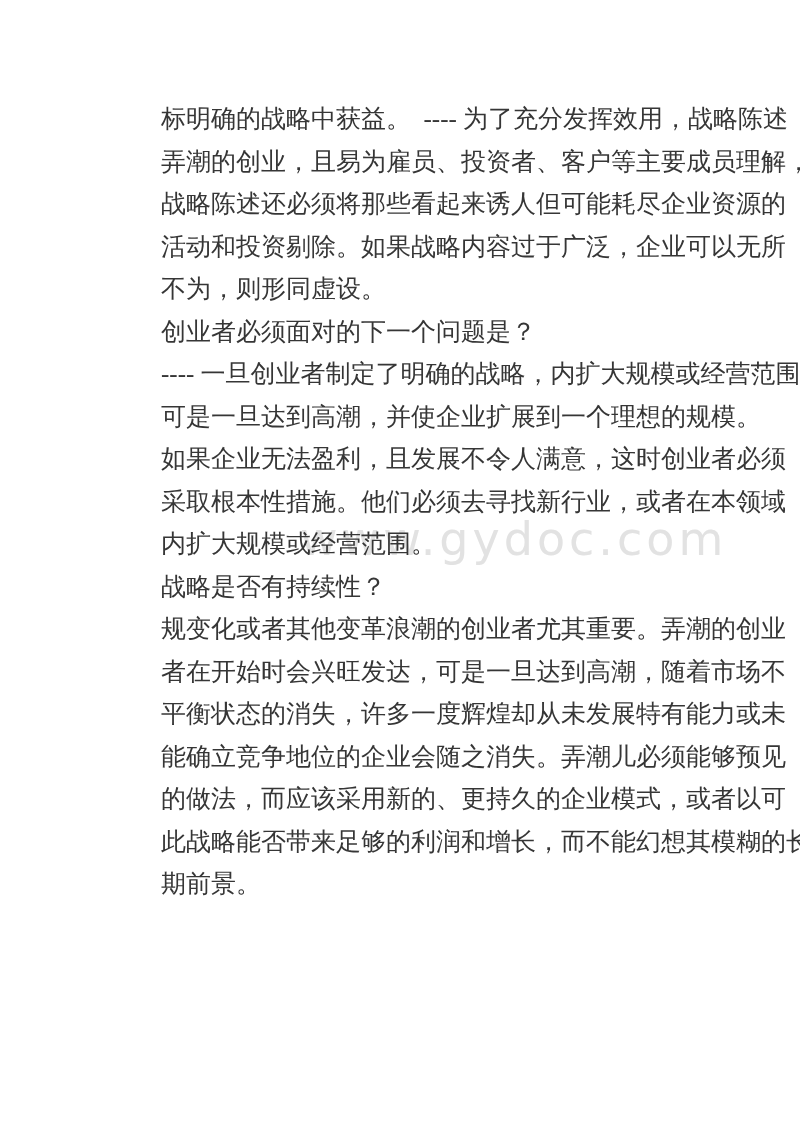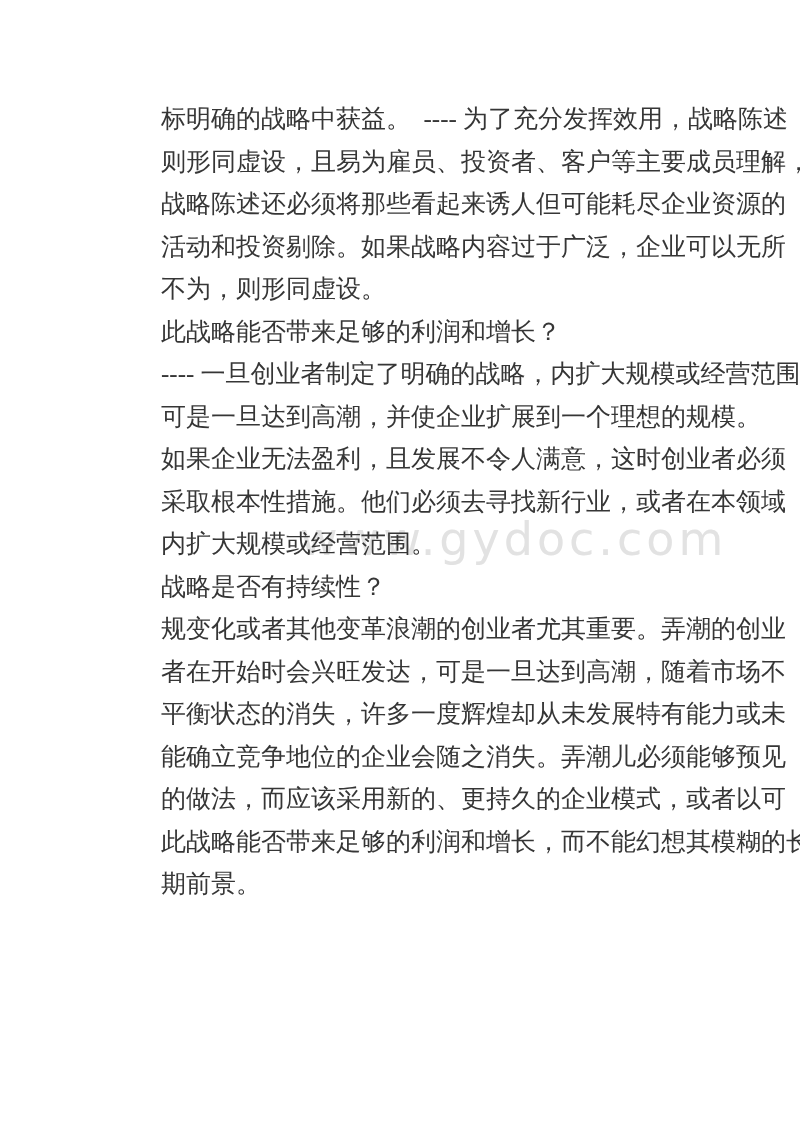--- a/index.html
+++ b/index.html
@@ -43,28 +43,28 @@
 <body>
 
 <div class="page">
 
   <div class="watermark">www.gydoc.com</div>
 
   <div class="text-block">
 
     <div class="para">
       <div class="line">标明确的战略中获益。  ---- 为了充分发挥效用，战略陈述</div>
-      <div class="line">则形同虚设，且易为雇员、投资者、客户等主要成员理解，</div>
+      <div class="line">弄潮的创业，且易为雇员、投资者、客户等主要成员理解，</div>
       <div class="line">战略陈述还必须将那些看起来诱人但可能耗尽企业资源的</div>
       <div class="line">活动和投资剔除。如果战略内容过于广泛，企业可以无所</div>
       <div class="line">不为，则形同虚设。</div>
     </div>
 
     <div class="para">
-      <div class="line">此战略能否带来足够的利润和增长？</div>
+      <div class="line">创业者必须面对的下一个问题是？</div>
     </div>
 
     <div class="para">
       <div class="line">---- 一旦创业者制定了明确的战略，内扩大规模或经营范围</div>
       <div class="line">可是一旦达到高潮，并使企业扩展到一个理想的规模。</div>
       <div class="line">如果企业无法盈利，且发展不令人满意，这时创业者必须</div>
       <div class="line">采取根本性措施。他们必须去寻找新行业，或者在本领域</div>
       <div class="line">内扩大规模或经营范围。</div>
     </div>
 

